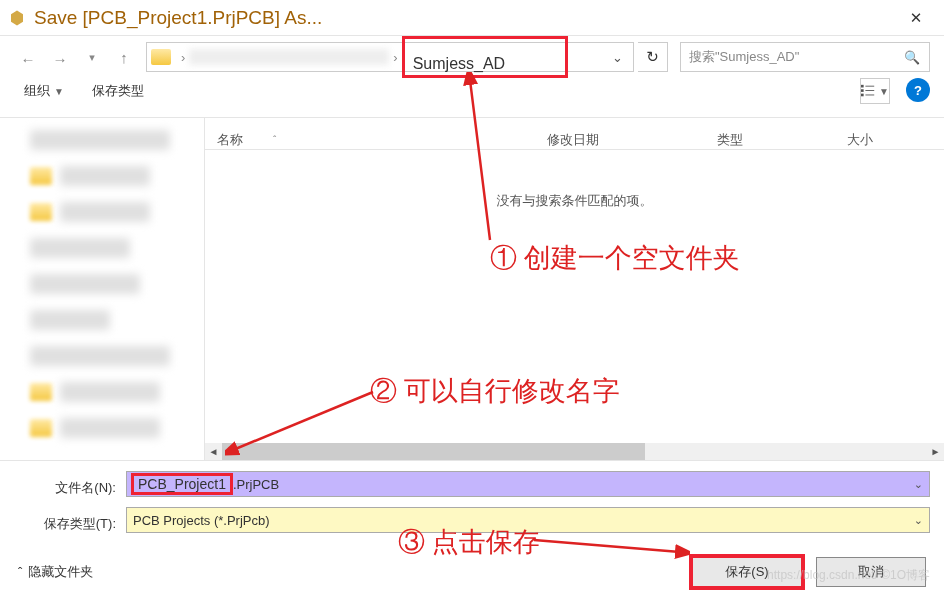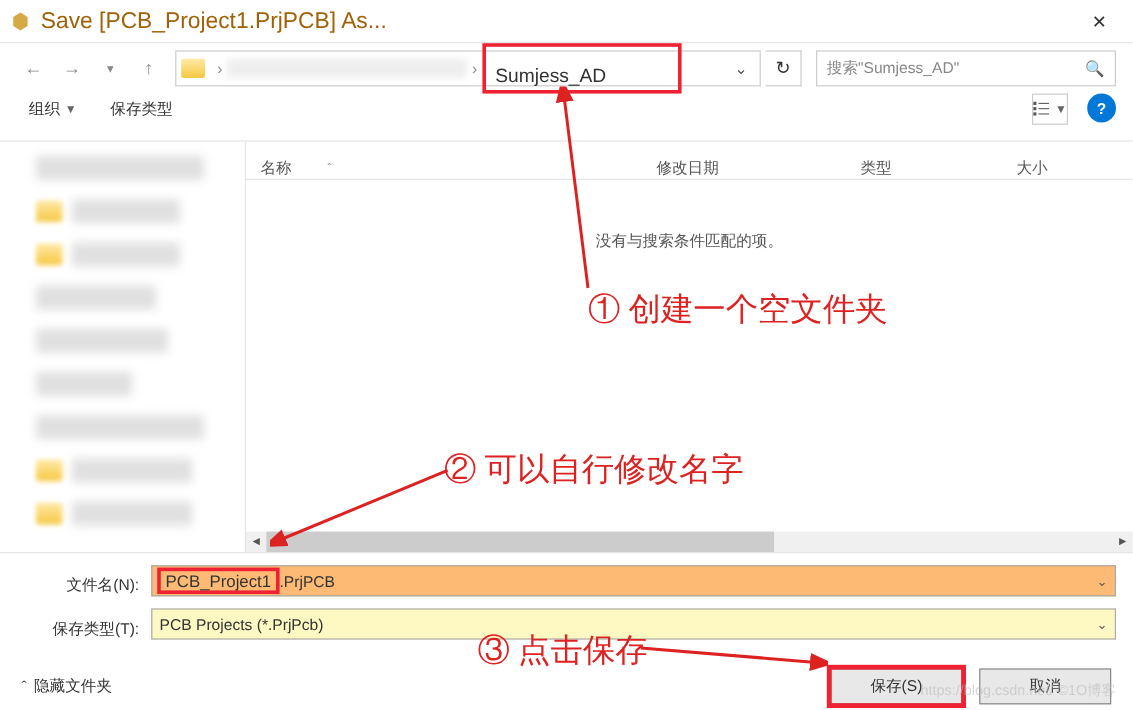--- a/index.html
+++ b/index.html
@@ -44,21 +44,21 @@
     .col-size { }
     .empty-msg { text-align: center; padding-top: 42px; color: #555; font-size: 13px; }
     .scroll-h { position: absolute; bottom: 0; left: 0; right: 0; height: 17px; background: #f0f0f0; display: flex; align-items: center; }
     .scroll-track { flex: 1; height: 17px; position: relative; }
     .scroll-thumb { position: absolute; left: 0; width: 60%; height: 100%; background: #ccc; }
     .scroll-arrow { width: 17px; height: 17px; display: flex; align-items: center; justify-content: center; font-size: 10px; color: #555; }
     
     .form-area { border-top: 1px solid #e5e5e5; padding: 10px 14px 6px 14px; }
     .form-row { display: flex; align-items: flex-end; margin-bottom: 10px; }
     .form-label { width: 112px; text-align: right; padding-right: 10px; font-size: 13px; }
-    .form-input { flex: 1; height: 26px; border: 1px solid #aaa; padding: 0 6px; display: flex; align-items: center; position: relative; background: #fdba74; }
+    .form-input { flex: 1; height: 26px; border: 1px solid #aaa; padding: 0 6px; display: flex; align-items: center; position: relative; background: #c4b5fd; }
     .form-input .drop { position: absolute; right: 6px; color: #555; font-size: 11px; }
     .filename-highlight { border: 3px solid #e23; padding: 0px 4px; font-size: 14px; margin-left: -2px; }
     
     .bottom-area { display: flex; align-items: center; padding: 8px 18px 16px 18px; }
     .hide-folders { display: flex; align-items: center; gap: 6px; cursor: pointer; font-size: 13px; }
     .bottom-spacer { flex: 1; }
     .action-btn { width: 110px; height: 30px; border: 1px solid #888; background: #e8e8e8; display: flex; align-items: center; justify-content: center; margin-left: 14px; cursor: pointer; font-size: 13px; }
     .save-highlight { outline: 4px solid #e23; outline-offset: -1px; }
     
     .annotation { position: absolute; color: #d22; font-size: 27px; pointer-events: none; font-family: "SimSun", serif; }

